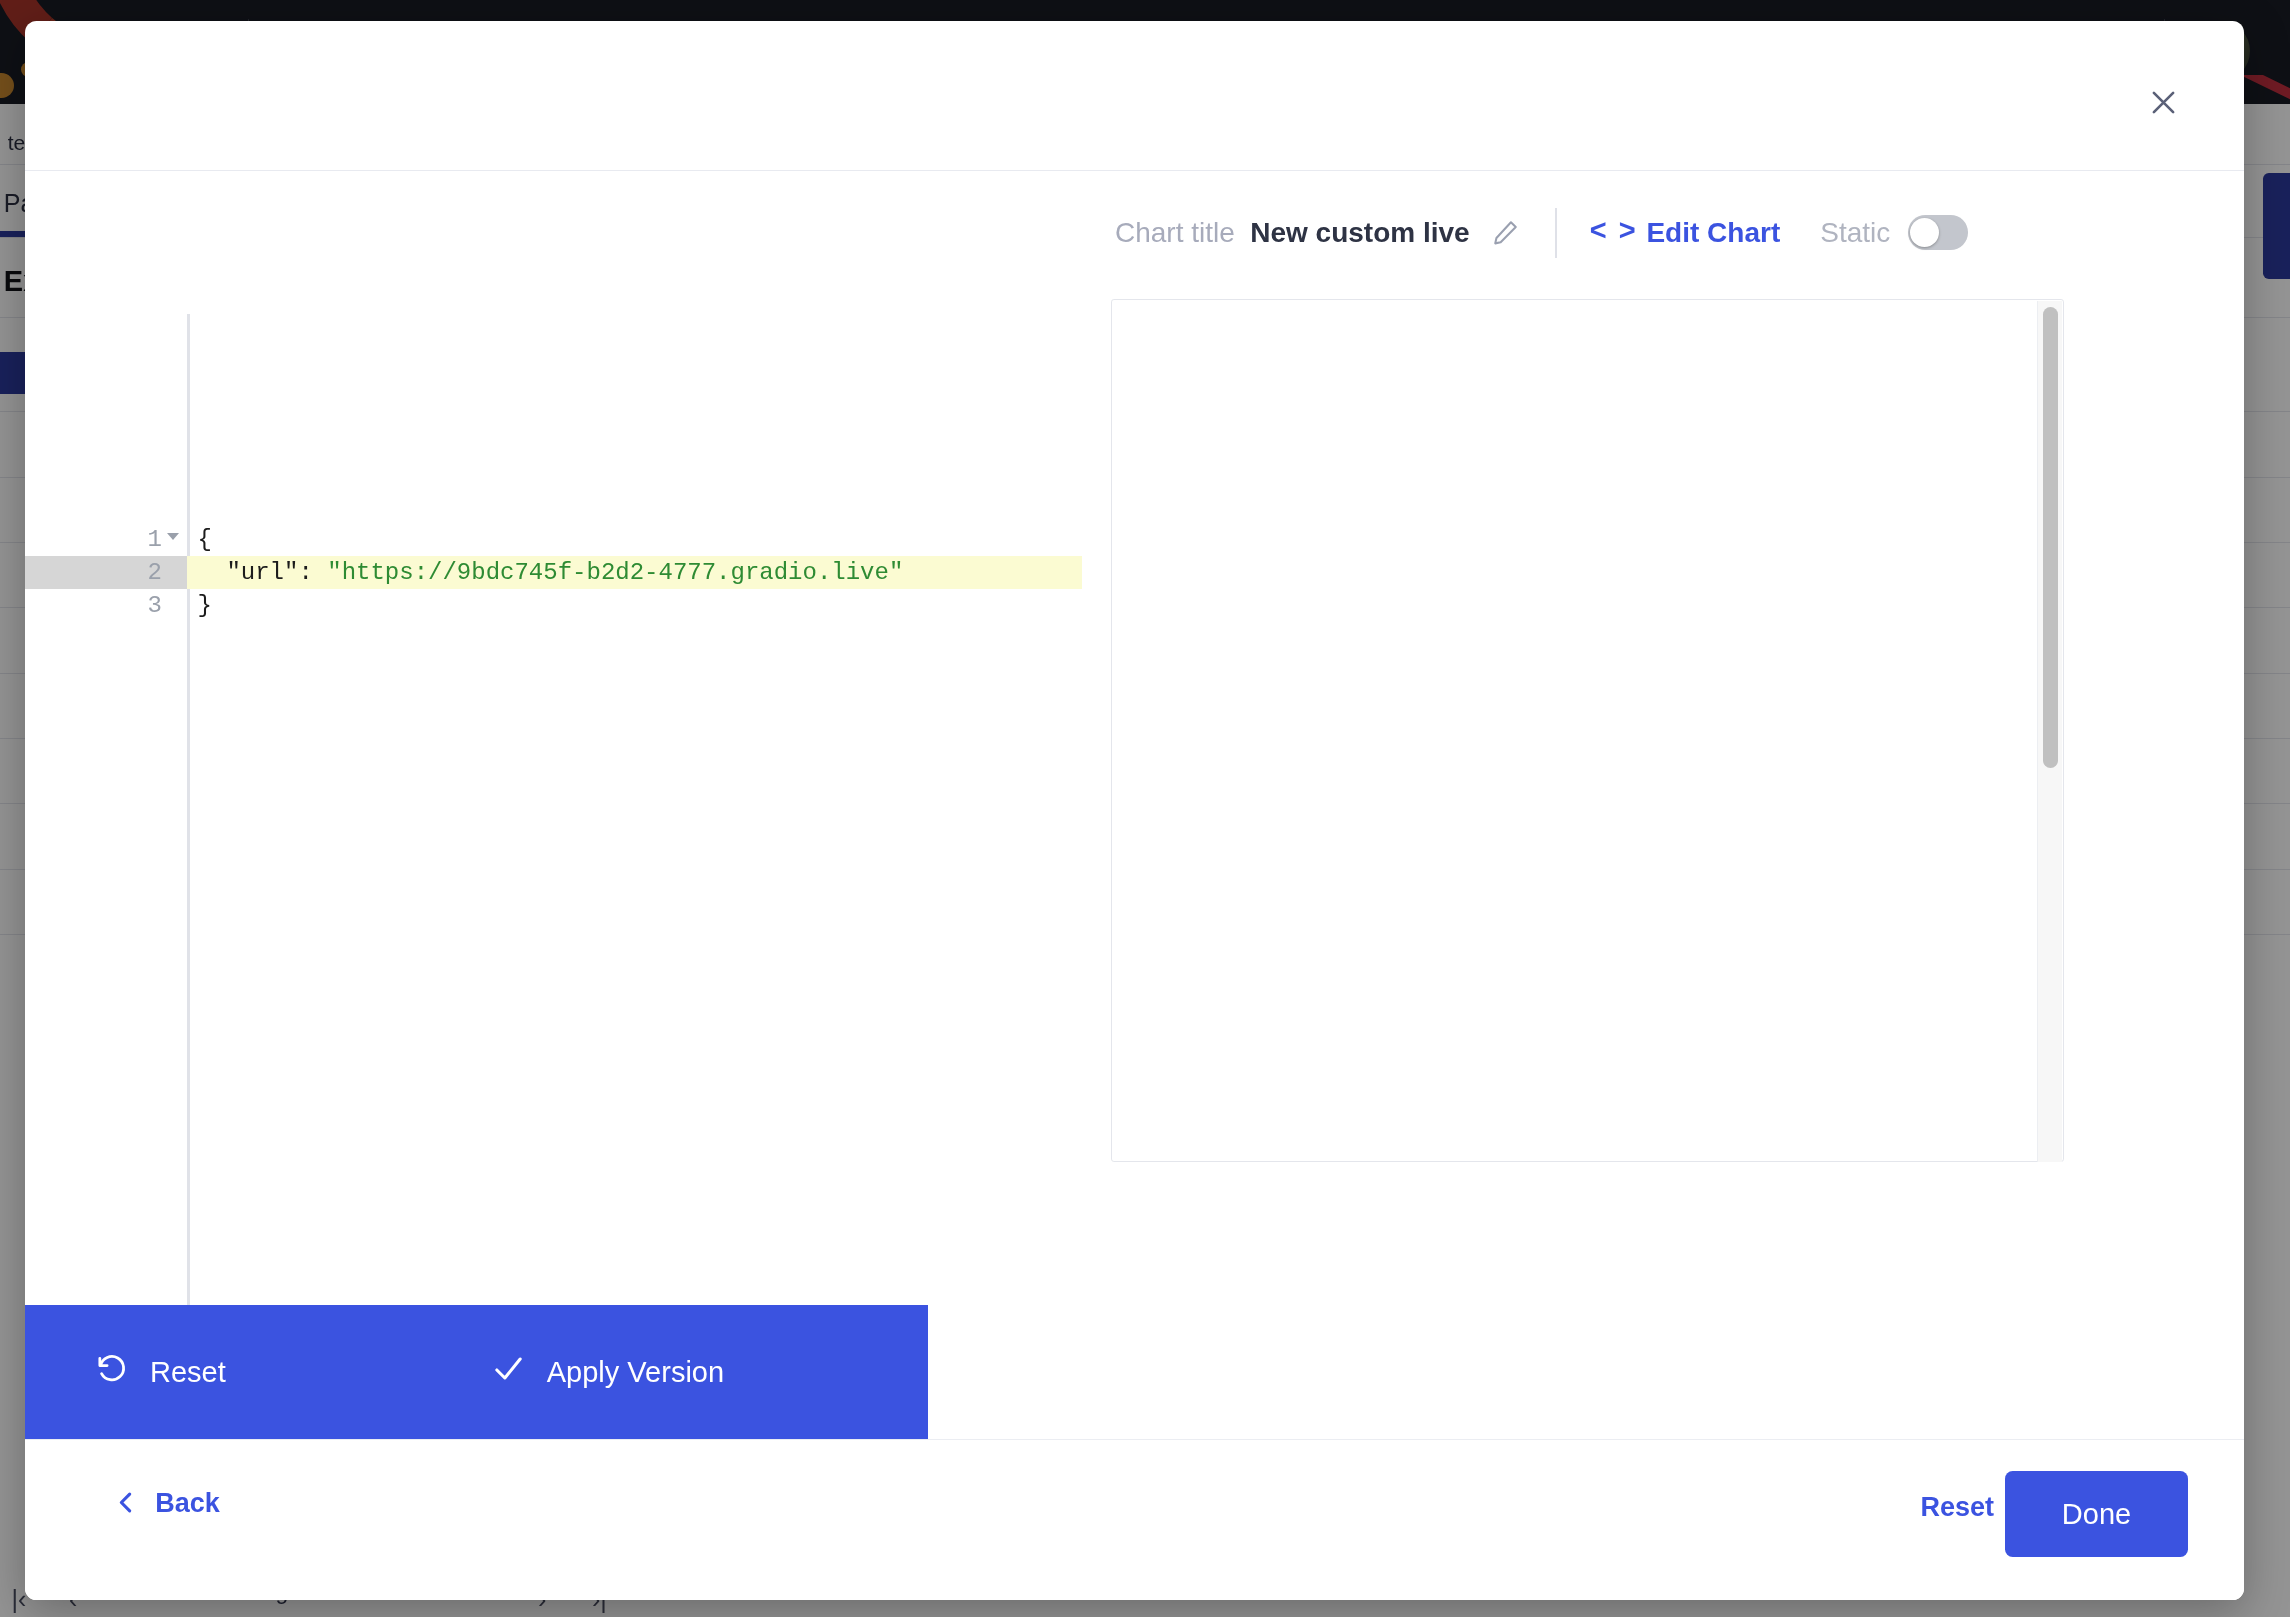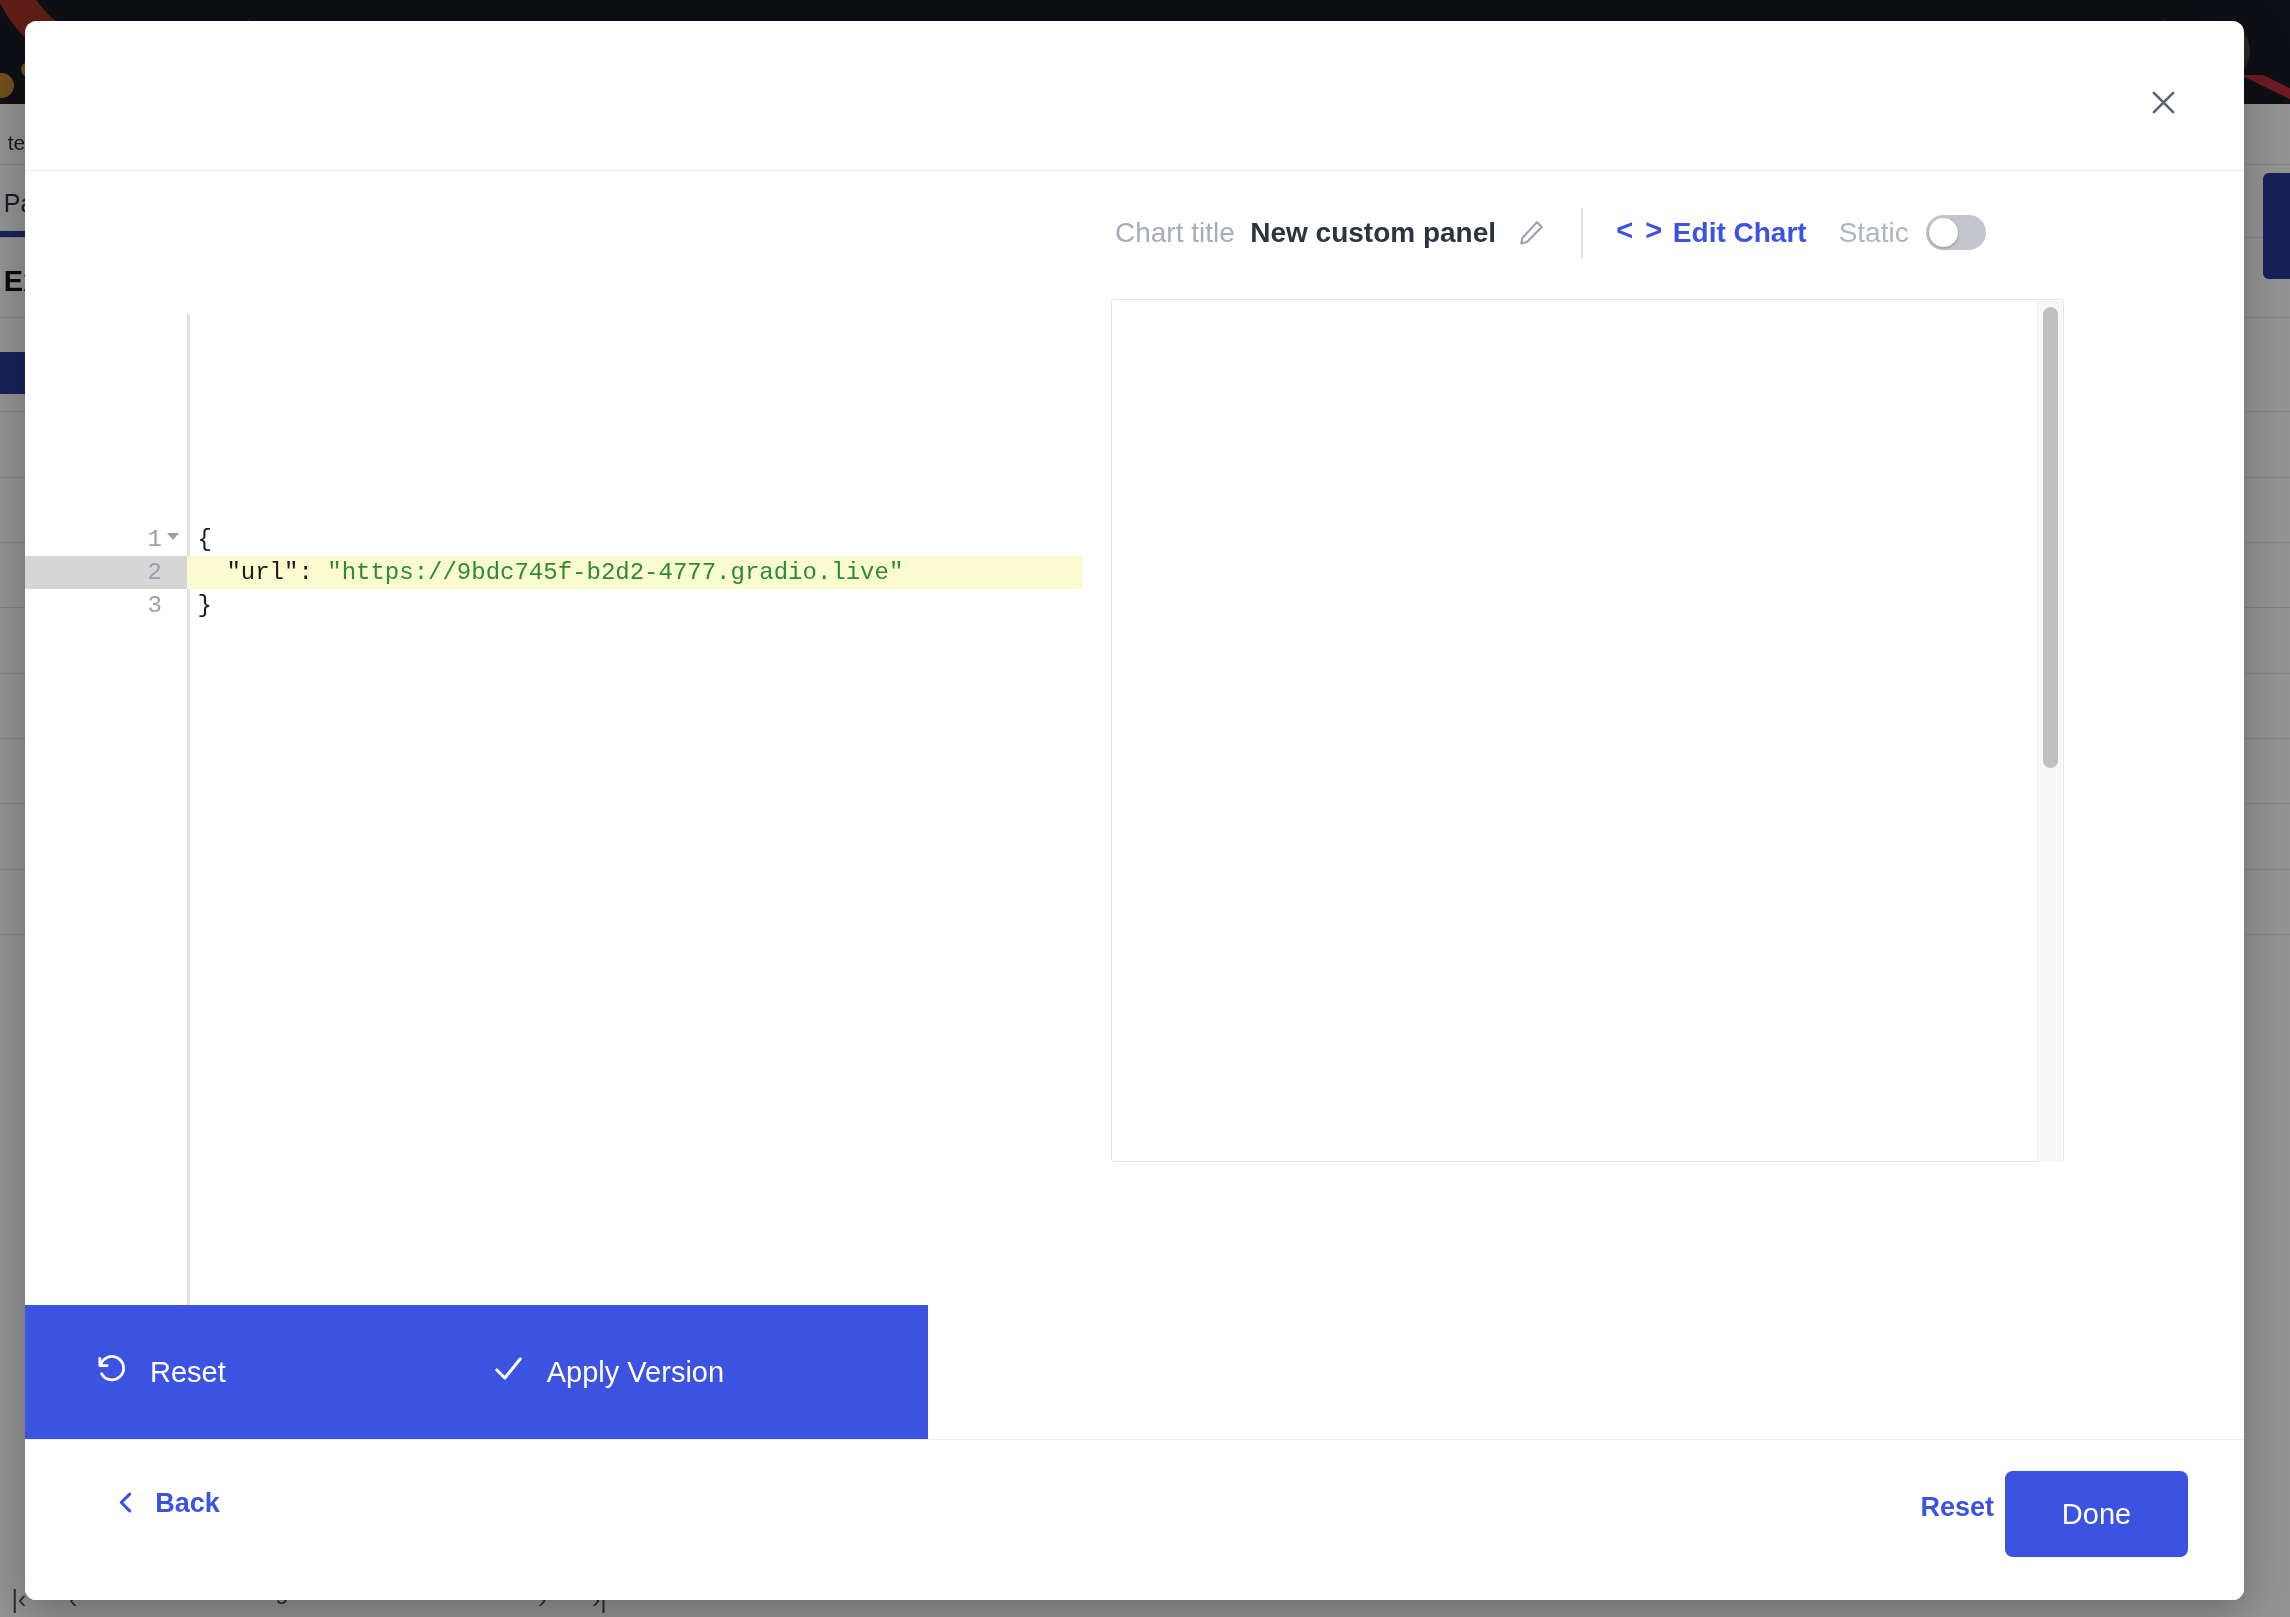--- a/index.html
+++ b/index.html
@@ -237,21 +237,21 @@
   .edit-code-btn {
     display: flex; align-items: center; gap: 13.4px;
     font-size: 28px; font-weight: 700; color: #3b53e0;
     cursor: pointer; white-space: nowrap;
   }
   .edit-code-btn .anglebr {
     font-family: "Liberation Mono", monospace; font-size: 29px; font-weight: 700;
     letter-spacing: -2.9px;
   }
   .static-wrap {
-    display: flex; align-items: center; gap: 17.3px; margin-left: 32px;
+    display: flex; align-items: center; gap: 17.3px; margin-left: 40px;
     cursor: pointer;
   }
   .static-label { font-size: 28px; color: #b0b4c0; white-space: nowrap; }
   .toggle {
     width: 60px; height: 35px; border-radius: 17.3px; background: #c3c6cd;
     position: relative;
   }
   .toggle .knob {
     position: absolute; left: 2.9px; top: 2.9px; width: 29px; height: 29px;
     border-radius: 50%; background: #ffffff;
@@ -414,21 +414,21 @@
             <span class="code-text">}</span>
           </div>
 
         </div>
       </div>
     </div>
 
     <div class="right-pane">
       <div class="chart-head">
         <span class="chart-title-label">Chart title</span>
-        <span class="chart-title-value">New custom panel</span>
+        <span class="chart-title-value">New custom live</span>
         <span class="pencil-btn">
           <svg viewBox="0 0 24 24" fill="none" stroke="#9aa0b0" stroke-width="1.7" stroke-linecap="round" stroke-linejoin="round">
             <path d="M16.5 3.5 L20.5 7.5 L8 20 L3.5 21 L4.5 16.5 Z"></path>
           </svg>
         </span>
         <span class="head-sep"></span>
         <span class="edit-code-btn">
           <span class="anglebr">&lt;&nbsp;&gt;</span>
           <span>Edit Chart</span>
         </span>

